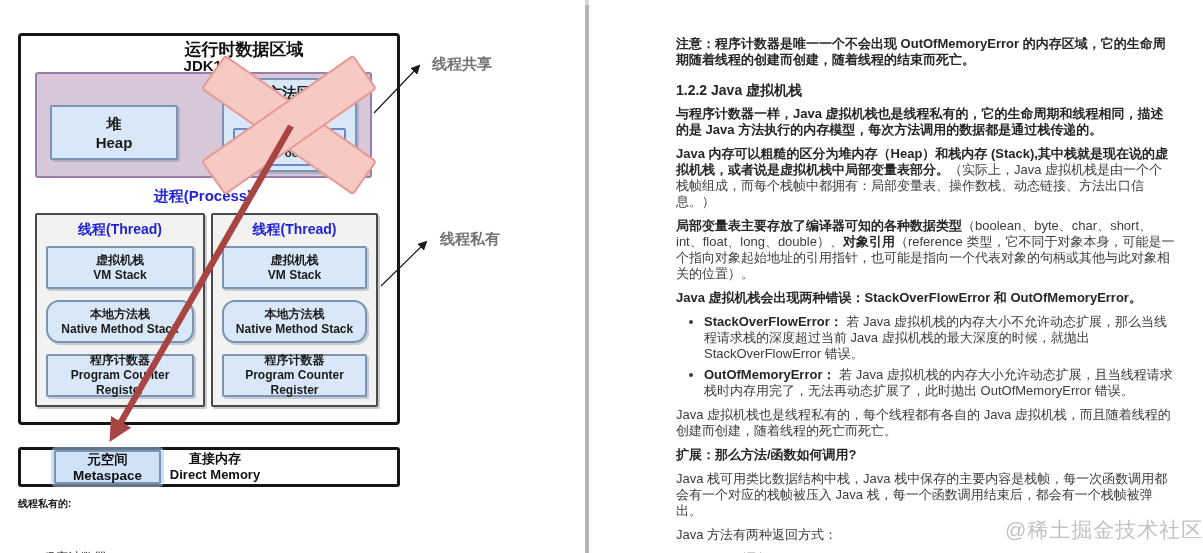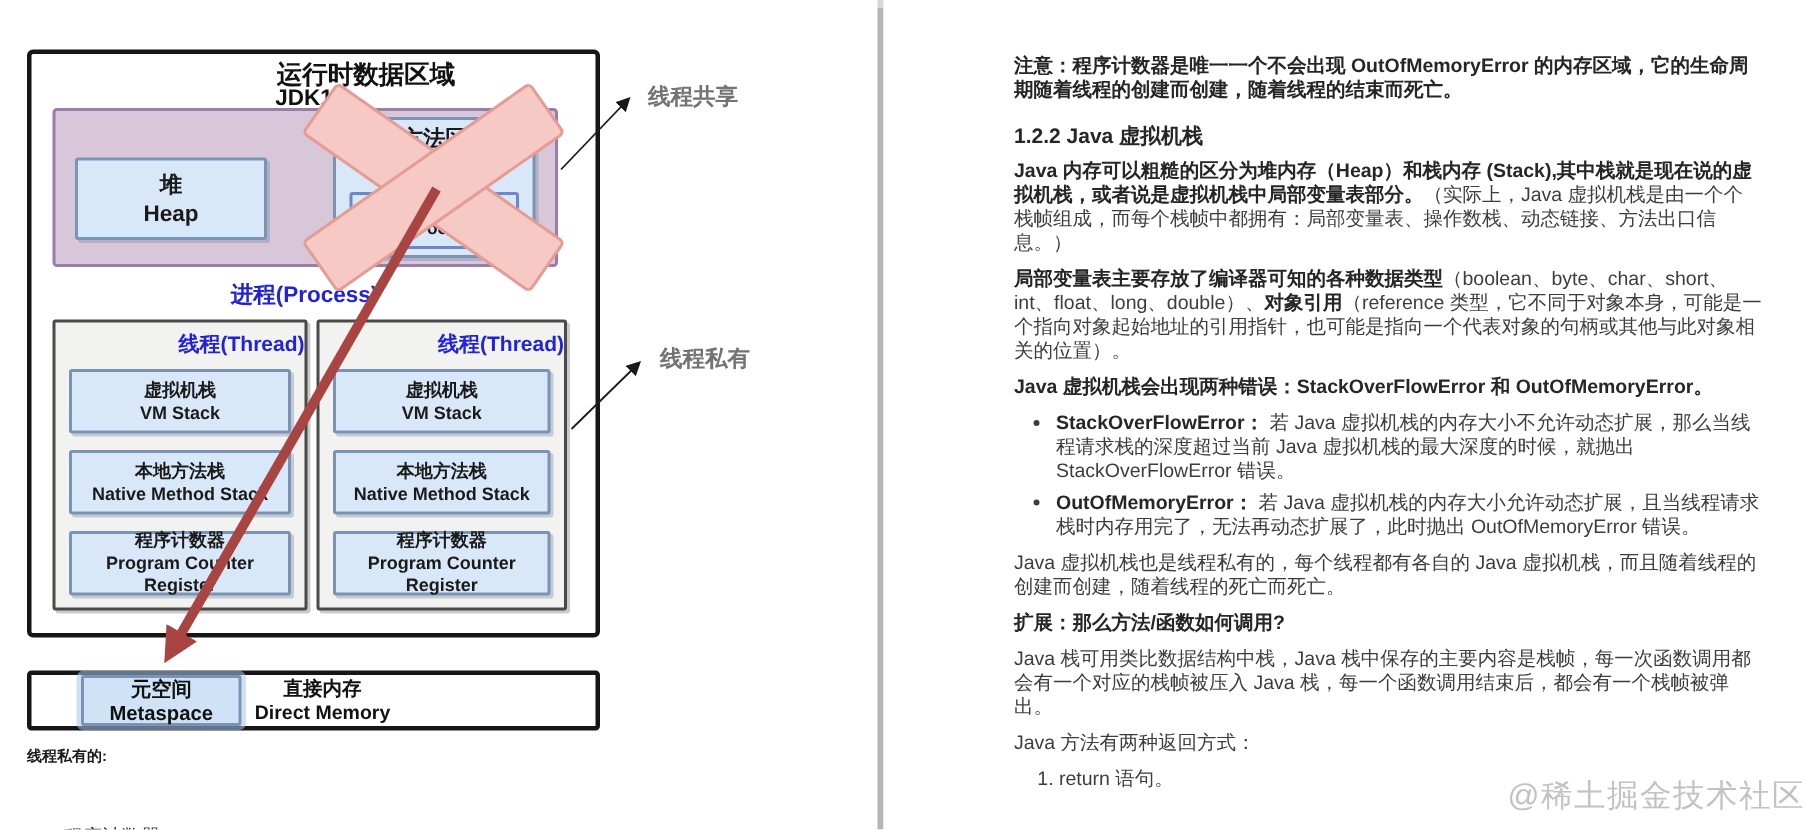--- a/index.html
+++ b/index.html
@@ -51,23 +51,23 @@
   .x-band.b2 { transform: rotate(-35deg); }
 
   .process-label { left: 18px; top: 187px; width: 370px; text-align: center; font-size: 15px; font-weight: bold; color: #2222d6; }
 
   .thread-box {
     background: #f2f2f0; border: 2px solid #4a4a4a; border-radius: 2px;
     box-shadow: 2px 2px 0 rgba(80,80,80,0.3);
   }
   .thread-left  { left: 35px;  top: 213px; width: 170px; height: 194px; }
   .thread-right { left: 211px; top: 213px; width: 167px; height: 194px; }
-  .thread-title { position: absolute; left: 0; top: 6px; width: 100%; text-align: right; font-size: 14px; font-weight: bold; color: #2222d6; }
+  .thread-title { position: absolute; left: 0; top: 6px; width: 100%; text-align: center; font-size: 14px; font-weight: bold; color: #2222d6; }
   .tb-inner { position: absolute; left: 9px; right: 9px; height: 43px; font-size: 12px; line-height: 15px; }
-  .tb-1 { top: 31px; } .tb-2 { top: 85px; } .tb-3 { top: 139px; }
+  .tb-1 { top: 31px; } .tb-2 { top: 85px; border-radius: 13px; } .tb-3 { top: 139px; }
 
   .bottom-box {
     left: 18px; top: 447px; width: 382px; height: 40px;
     border: 3px solid #161616; border-radius: 3px; background: #fff;
   }
   .metaspace-box {
     left: 54px; top: 450px; width: 107px; height: 34px;
     background: #cfe2f6; border: 2px solid #7b94b5; border-radius: 2px;
     box-shadow: 0 0 0 3px rgba(170,198,235,0.55);
     display: flex; flex-direction: column; align-items: center; justify-content: space-between;
@@ -204,20 +204,21 @@
   </svg>
 </div>
 
 <div class="divider"></div>
 
 <div class="right-pane">
   <p><b>注意：程序计数器是唯一一个不会出现 OutOfMemoryError 的内存区域，它的生命周期随着线程的创建而创建，随着线程的结束而死亡。</b></p>
 
   <h4>1.2.2 Java 虚拟机栈</h4>
 
+  <p><b>与程序计数器一样，Java 虚拟机栈也是线程私有的，它的生命周期和线程相同，描述的是 Java 方法执行的内存模型，每次方法调用的数据都是通过栈传递的。</b></p>
 
   <p>
     <b>Java 内存可以粗糙的区分为堆内存（Heap）和栈内存 (Stack),其中栈就是现在说的虚拟机栈，或者说是虚拟机栈中局部变量表部分。</b><span>（实际上，Java 虚拟机栈是由一个个栈帧组成，而每个栈帧中都拥有：局部变量表、操作数栈、动态链接、方法出口信息。）</span>
   </p>
 
   <p>
     <b>局部变量表主要存放了编译器可知的各种数据类型</b><span>（boolean、byte、char、short、int、float、long、double）、</span><b>对象引用</b><span>（reference 类型，它不同于对象本身，可能是一个指向对象起始地址的引用指针，也可能是指向一个代表对象的句柄或其他与此对象相关的位置）。</span>
   </p>
 
   <p><b>Java 虚拟机栈会出现两种错误：StackOverFlowError 和 OutOfMemoryError。</b></p>

